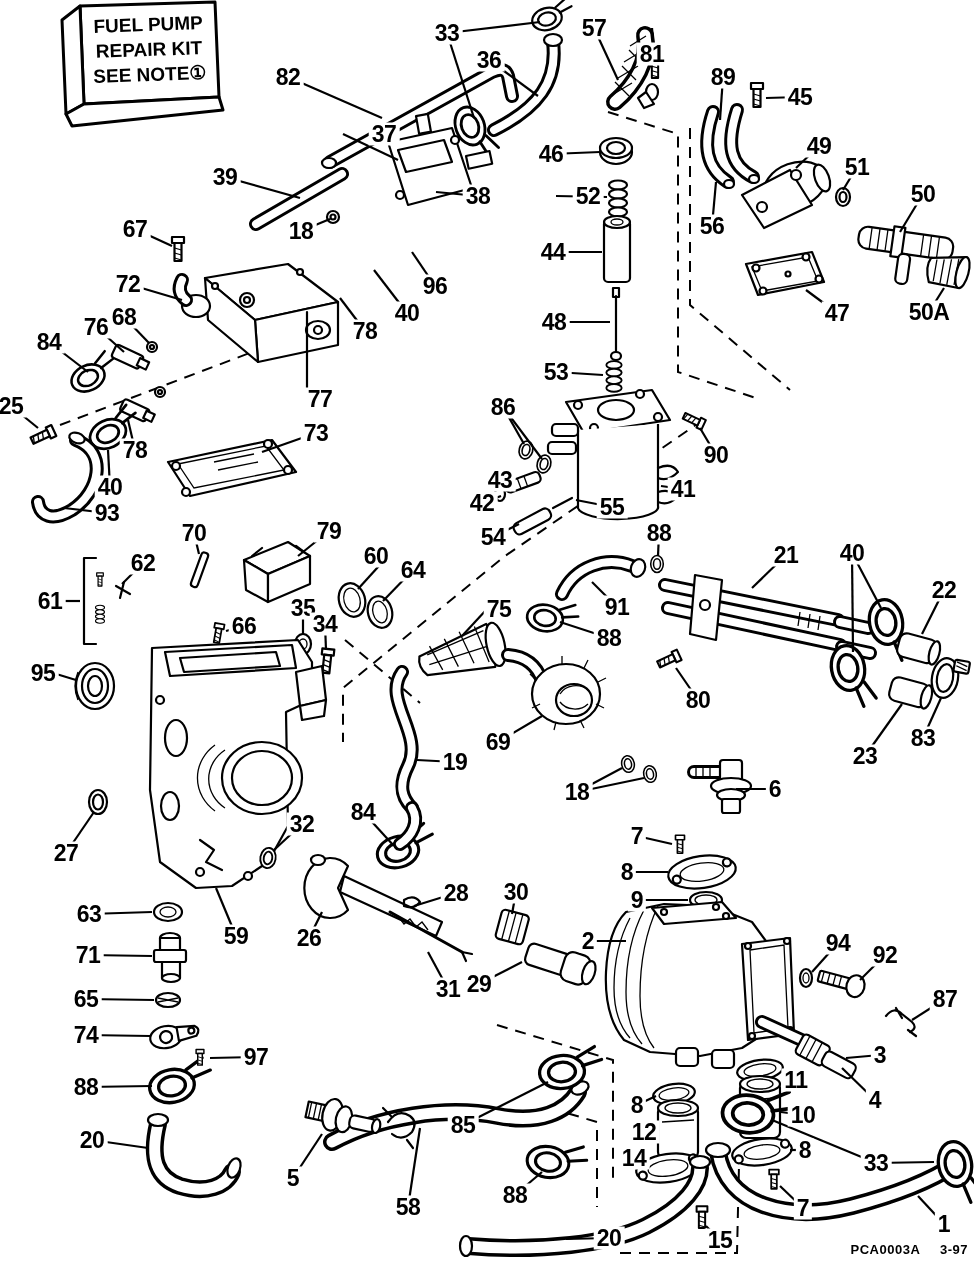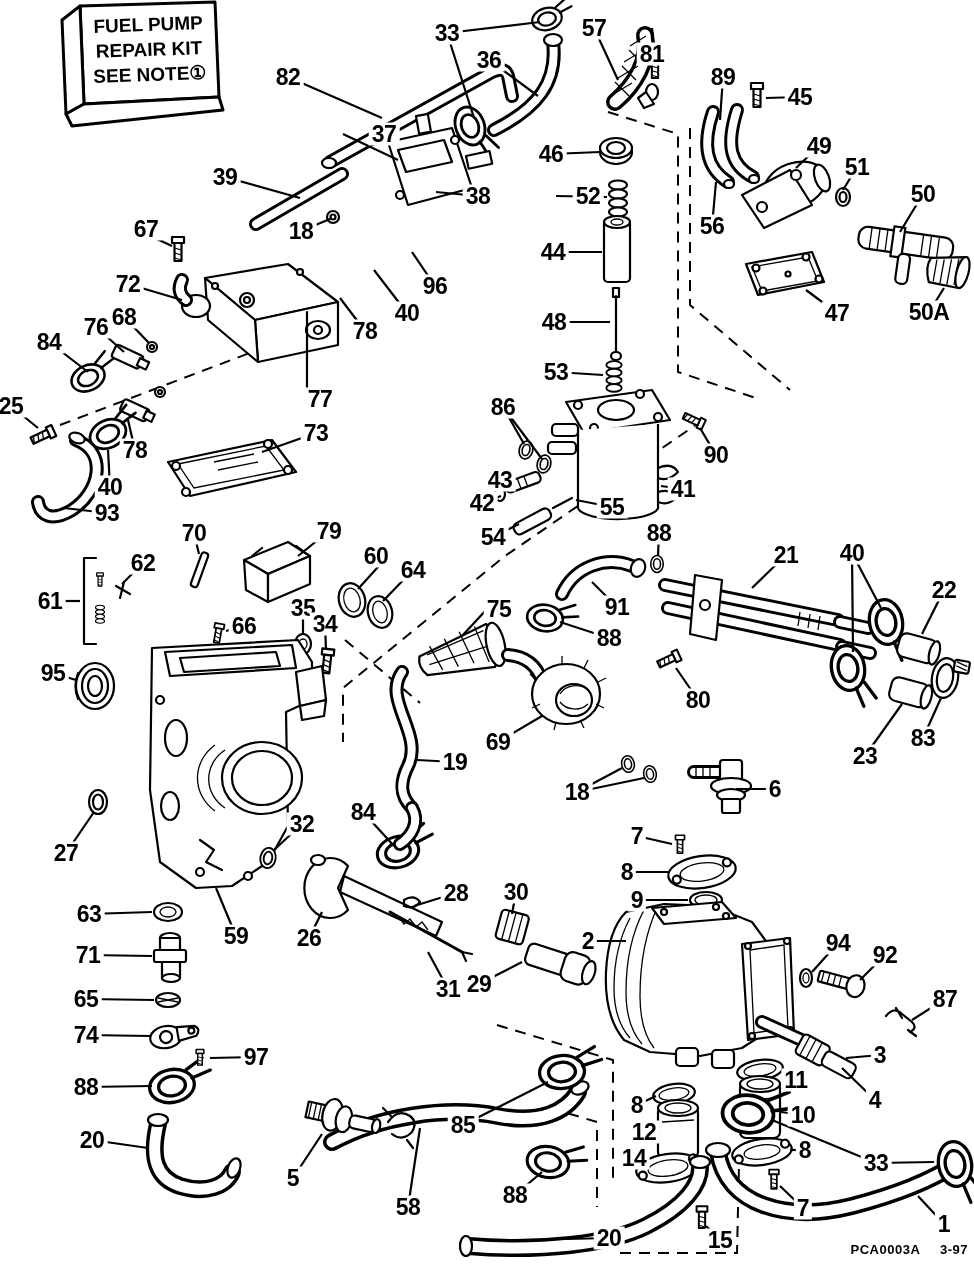--- a/index.html
+++ b/index.html
@@ -656,21 +656,21 @@
       <div class="callout" style="left: 857px; top: 167px;">51</div>
       <div class="callout" style="left: 923px; top: 194px;">50</div>
       <div class="callout" style="left: 712px; top: 226px;">56</div>
       <div class="callout" style="left: 837px; top: 313px;">47</div>
       <div class="callout" style="left: 929px; top: 312px;">50A</div>
       <div class="callout" style="left: 551px; top: 154px;">46</div>
       <div class="callout" style="left: 556px; top: 196px; margin-left: 32px;">52</div>
       <div class="callout" style="left: 553px; top: 252px;">44</div>
       <div class="callout" style="left: 554px; top: 322px;">48</div>
       <div class="callout" style="left: 556px; top: 372px;">53</div>
-      <div class="callout" style="left: 135px; top: 229px; margin-left: 11px;">67</div>
+      <div class="callout" style="left: 135px; top: 229px;">67</div>
       <div class="callout" style="left: 128px; top: 284px;">72</div>
       <div class="callout" style="left: 96px; top: 327px;">76</div>
       <div class="callout" style="left: 124px; top: 317px;">68</div>
       <div class="callout" style="left: 49px; top: 342px;">84</div>
       <div class="callout" style="left: 11px; top: 406px;">25</div>
       <div class="callout" style="left: 435px; top: 286px;">96</div>
       <div class="callout" style="left: 407px; top: 313px;">40</div>
       <div class="callout" style="left: 365px; top: 331px;">78</div>
       <div class="callout" style="left: 320px; top: 399px;">77</div>
       <div class="callout" style="left: 316px; top: 433px;">73</div>
@@ -696,21 +696,21 @@
       <div class="callout" style="left: 376px; top: 556px;">60</div>
       <div class="callout" style="left: 413px; top: 570px;">64</div>
       <div class="callout" style="left: 143px; top: 563px;">62</div>
       <div class="callout" style="left: 50px; top: 601px;">61</div>
       <div class="callout" style="left: 303px; top: 608px;">35</div>
       <div class="callout" style="left: 325px; top: 624px;">34</div>
       <div class="callout" style="left: 244px; top: 626px;">66</div>
       <div class="callout" style="left: 617px; top: 607px;">91</div>
       <div class="callout" style="left: 609px; top: 638px;">88</div>
       <div class="callout" style="left: 487px; top: 609px; margin-left: 12px;">75</div>
-      <div class="callout" style="left: 53px; top: 673px;">95</div>
+      <div class="callout" style="left: 43px; top: 673px;">95</div>
       <div class="callout" style="left: 498px; top: 742px;">69</div>
       <div class="callout" style="left: 455px; top: 762px;">19</div>
       <div class="callout" style="left: 577px; top: 792px;">18</div>
       <div class="callout" style="left: 775px; top: 789px;">6</div>
       <div class="callout" style="left: 66px; top: 853px;">27</div>
       <div class="callout" style="left: 363px; top: 812px;">84</div>
       <div class="callout" style="left: 302px; top: 824px;">32</div>
       <div class="callout" style="left: 637px; top: 836px;">7</div>
       <div class="callout" style="left: 627px; top: 872px;">8</div>
       <div class="callout" style="left: 637px; top: 900px;">9</div>

